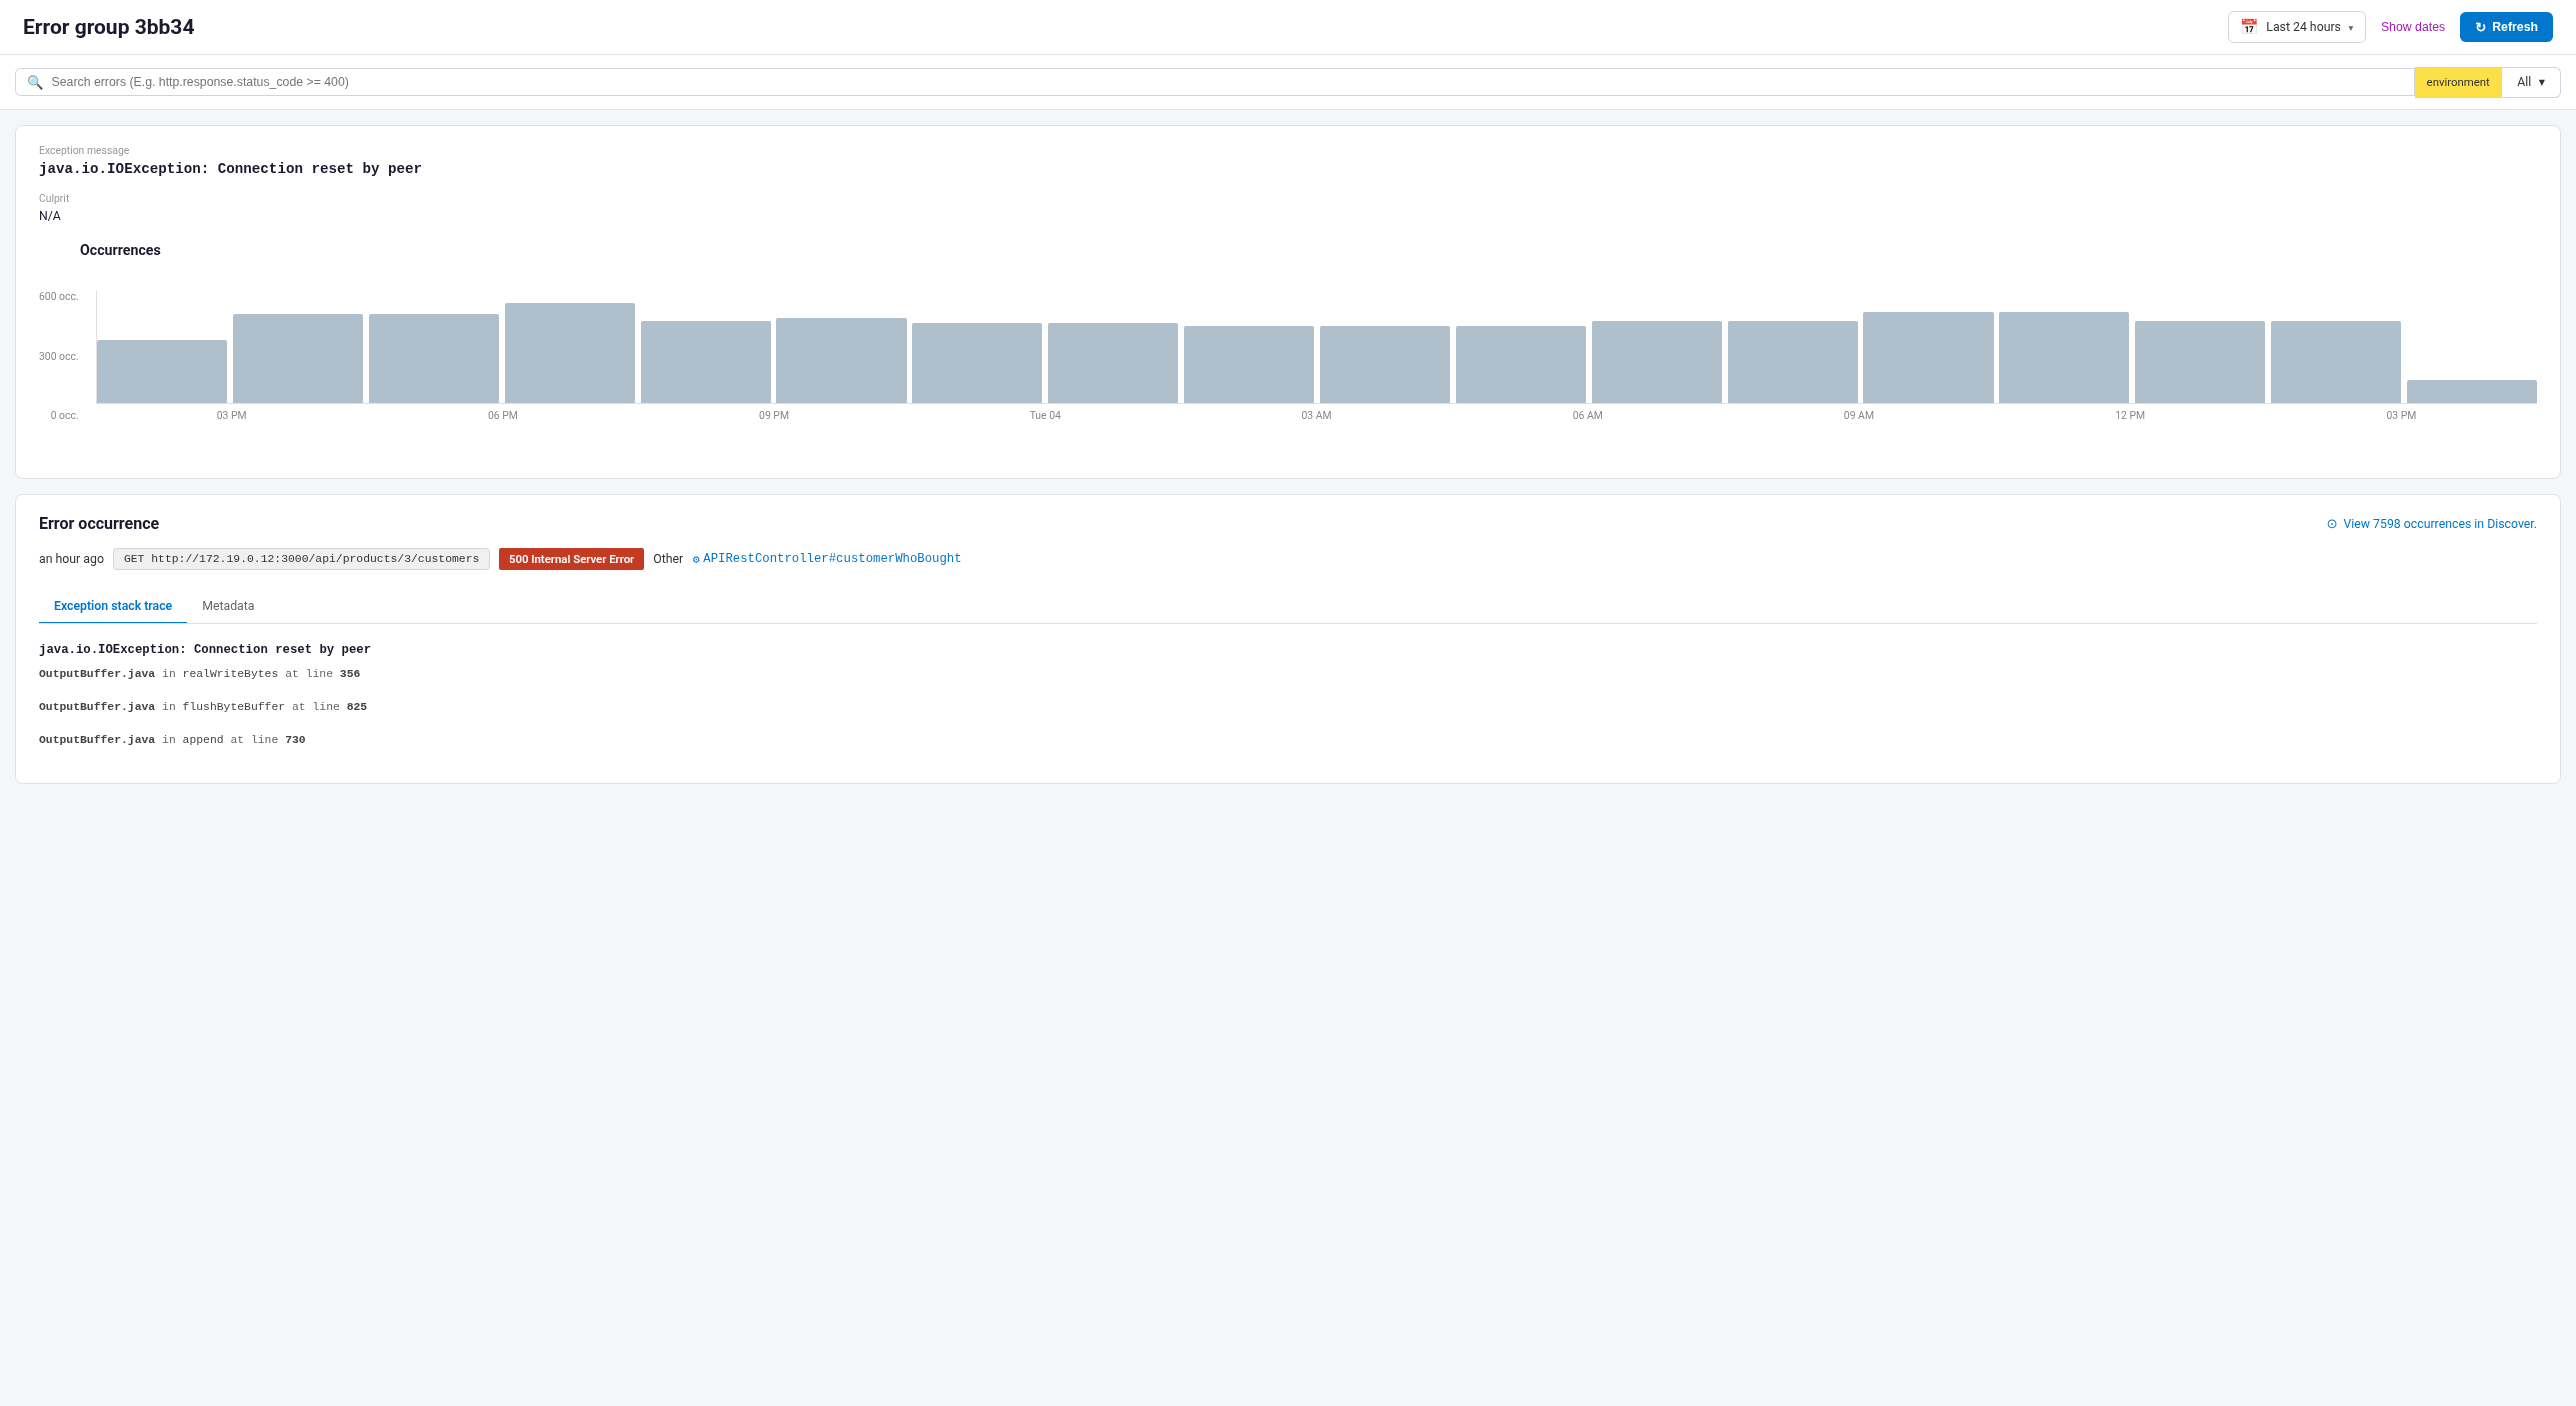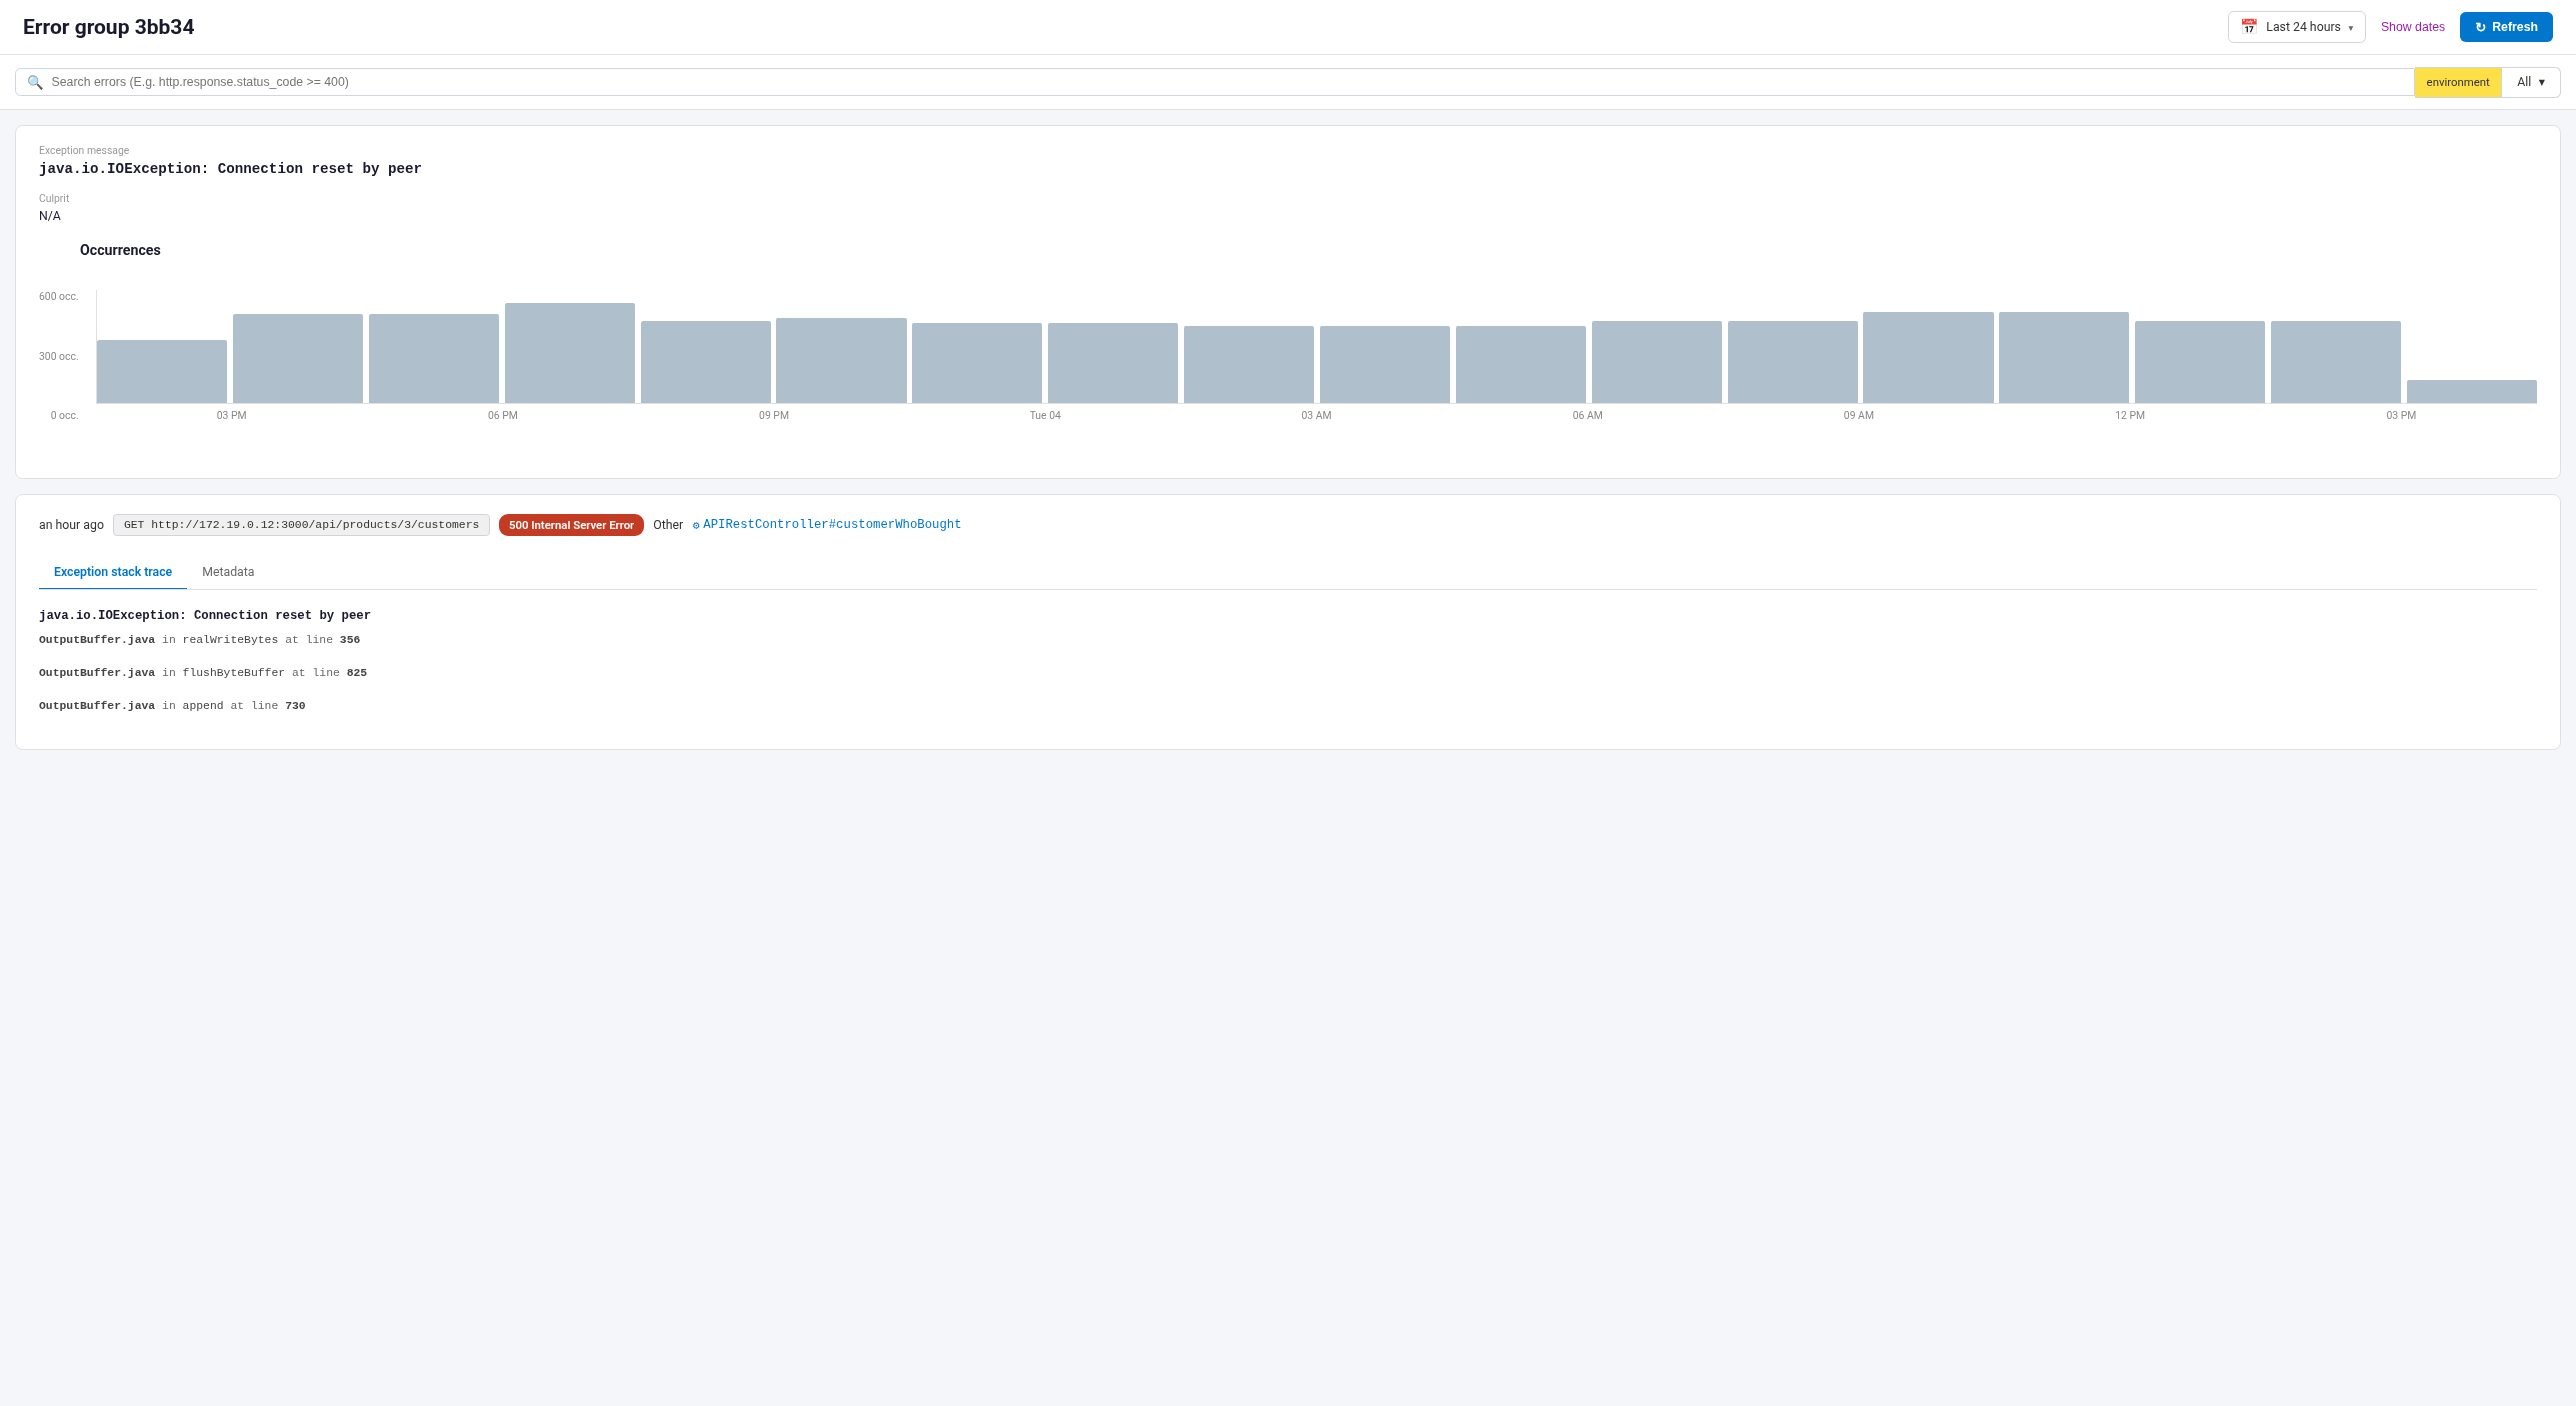--- a/index.html
+++ b/index.html
@@ -274,21 +274,21 @@
       border: 0.9px solid #d0d5dd;
       border-radius: 3.8px;
       padding: 3.8px 9.5px;
       font-size: 11.4px;
       font-family: 'Courier New', monospace;
       color: #333;
     }
     .error-badge {
       background: #c23b22;
       color: #fff;
-      border-radius: 9px;
+      border-radius: 2px;
       padding: 3.8px 9.5px;
       font-size: 11.4px;
       font-weight: 600;
     }
     .other-label {
       font-size: 12.3px;
       color: #333;
     }
     .controller-link {
       display: flex;
@@ -431,20 +431,27 @@
           <span class="x-label">03 AM</span>
           <span class="x-label">06 AM</span>
           <span class="x-label">09 AM</span>
           <span class="x-label">12 PM</span>
           <span class="x-label">03 PM</span>
         </div>
     </div>
   </div>
 
   <div class="occurrence-card">
+    <div class="occurrence-header">
+      <div class="occurrence-title">Error occurrence</div>
+      <a class="view-in-discover">
+        <span class="discover-icon">⊙</span>
+        <span>View 7598 occurrences in Discover.</span>
+      </a>
+    </div>
 
     <div class="occurrence-meta">
       <span class="time-ago">an hour ago</span>
       <span class="request-badge">GET http://172.19.0.12:3000/api/products/3/customers</span>
       <span class="error-badge">500 Internal Server Error</span>
       <span class="other-label">Other</span>
       <span class="controller-link">
         <span class="link-icon">⚙</span>
         <span>APIRestController#customerWhoBought</span>
       </span>

